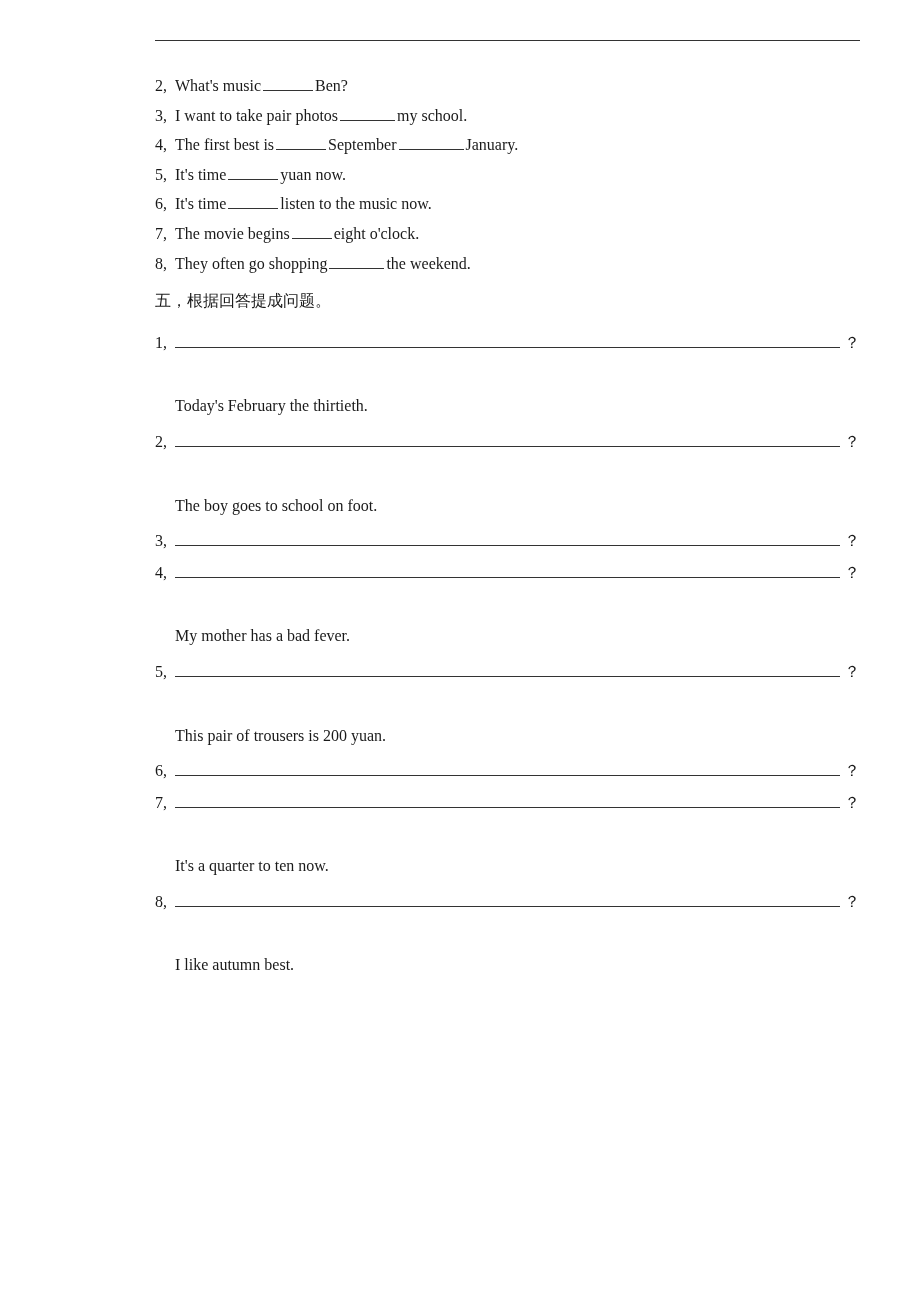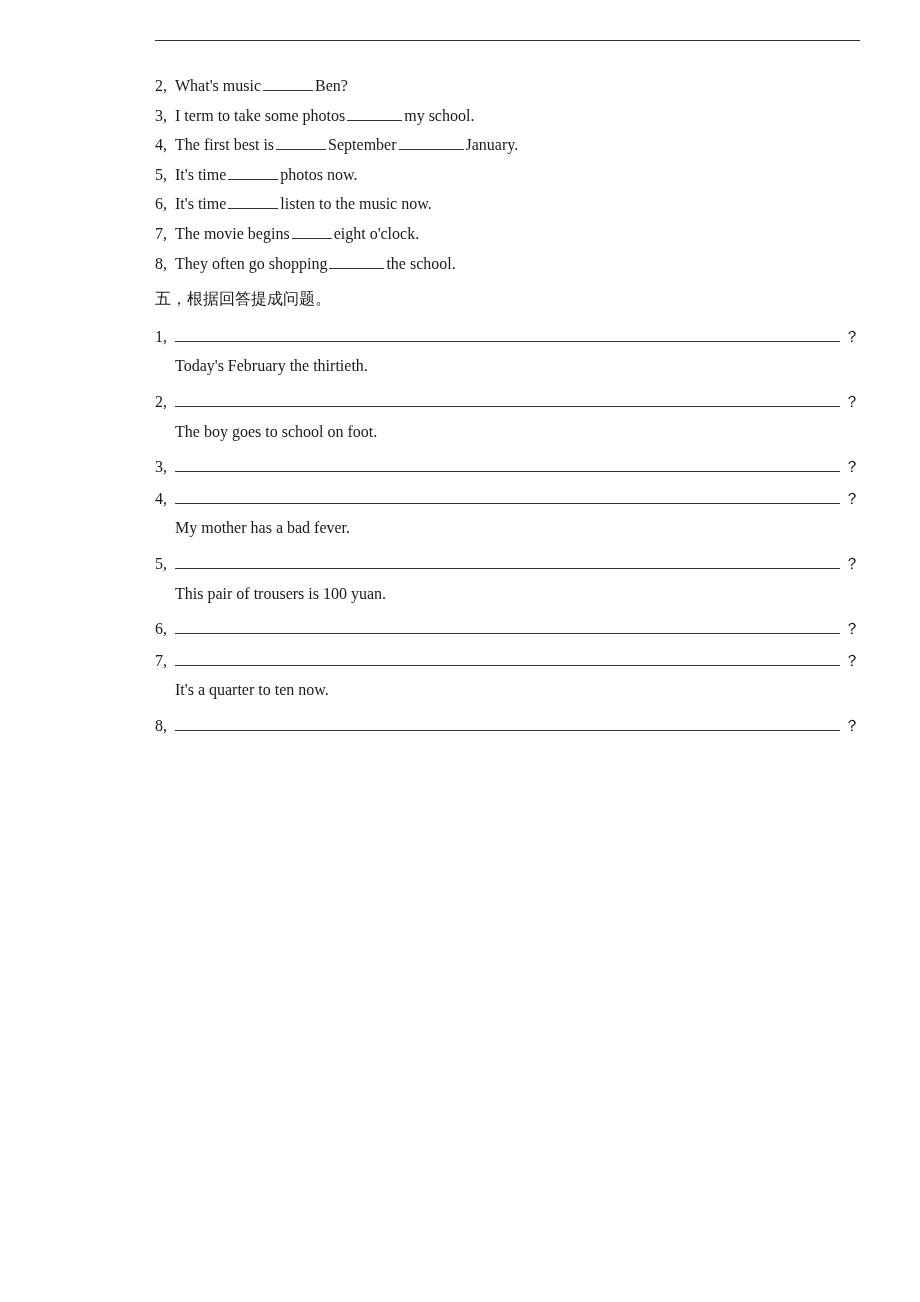--- a/index.html
+++ b/index.html
@@ -31,22 +31,22 @@
     .blank {
       display: inline-block;
       border-bottom: 1px solid #333;
       min-width: 45px;
       height: 1em;
       vertical-align: bottom;
       margin: 0 2px;
     }
 
     .section-header {
-      font-family: Liberation Mono, monospace;
-      margin: 8px 0 6px 0;
+      font-family: Liberation Serif, serif;
+      margin: 8px 0 12px 0;
       display: block;
     }
 
     .qa-group {
       margin-bottom: 2px;
     }
 
     .qa-question {
       display: flex;
       align-items: baseline;
@@ -67,20 +67,21 @@
     }
 
     .qa-question-mark {
       flex-shrink: 0;
     }
 
     .qa-answer {
       padding-left: 20px;
       display: block;
       margin-bottom: 6px;
+      margin-top: 34px;
     }
 
     .fill-line {
       display: flex;
       align-items: baseline;
     }
 
     .fill-number {
       min-width: 20px;
     }
@@ -96,60 +97,60 @@
 
     <div class="fill-line">
       <span class="fill-number">2,</span>
       <span>What's music</span>
       <span class="blank" style="min-width:50px;"></span>
       <span>Ben?</span>
     </div>
 
     <div class="fill-line">
       <span class="fill-number">3,</span>
-      <span>I term to take some photos</span>
+      <span>I want to take pair photos</span>
       <span class="blank" style="min-width:55px;"></span>
       <span>my school.</span>
     </div>
 
     <div class="fill-line">
       <span class="fill-number">4,</span>
       <span>The first best is</span>
       <span class="blank" style="min-width:50px;"></span>
       <span>September</span>
       <span class="blank" style="min-width:65px;"></span>
       <span>January.</span>
     </div>
 
     <div class="fill-line">
       <span class="fill-number">5,</span>
       <span>It's time</span>
       <span class="blank" style="min-width:50px;"></span>
-      <span>photos now.</span>
+      <span>yuan now.</span>
     </div>
 
     <div class="fill-line">
       <span class="fill-number">6,</span>
       <span>It's time</span>
       <span class="blank" style="min-width:50px;"></span>
       <span>listen to the music now.</span>
     </div>
 
     <div class="fill-line">
       <span class="fill-number">7,</span>
       <span>The movie begins</span>
       <span class="blank" style="min-width:40px;"></span>
       <span>eight o'clock.</span>
     </div>
 
     <div class="fill-line">
       <span class="fill-number">8,</span>
       <span>They often go shopping</span>
       <span class="blank" style="min-width:55px;"></span>
-      <span>the school.</span>
+      <span>the weekend.</span>
     </div>
 
   </div>
 
   <span class="section-header">五，根据回答提成问题。</span>
 
   <div>
 
     <div class="qa-group">
       <div class="qa-question">
@@ -185,21 +186,21 @@
       </div>
       <span class="qa-answer">My mother has a bad fever.</span>
     </div>
 
     <div class="qa-group">
       <div class="qa-question">
         <span class="qa-number">5,</span>
         <span class="qa-line" style="min-width:320px;"></span>
         <span class="qa-question-mark">？</span>
       </div>
-      <span class="qa-answer">This pair of trousers is 100 yuan.</span>
+      <span class="qa-answer">This pair of trousers is 200 yuan.</span>
     </div>
 
     <div class="qa-group">
       <div class="qa-question">
         <span class="qa-number">6,</span>
         <span class="qa-line" style="min-width:310px;"></span>
         <span class="qa-question-mark">？</span>
       </div>
     </div>
 
@@ -211,17 +212,18 @@
       </div>
       <span class="qa-answer">It's a quarter to ten now.</span>
     </div>
 
     <div class="qa-group">
       <div class="qa-question">
         <span class="qa-number">8,</span>
         <span class="qa-line" style="min-width:340px;"></span>
         <span class="qa-question-mark">？</span>
       </div>
+      <span class="qa-answer">I like autumn best.</span>
     </div>
 
   </div>
 
 </div>
 
 </body></html>

